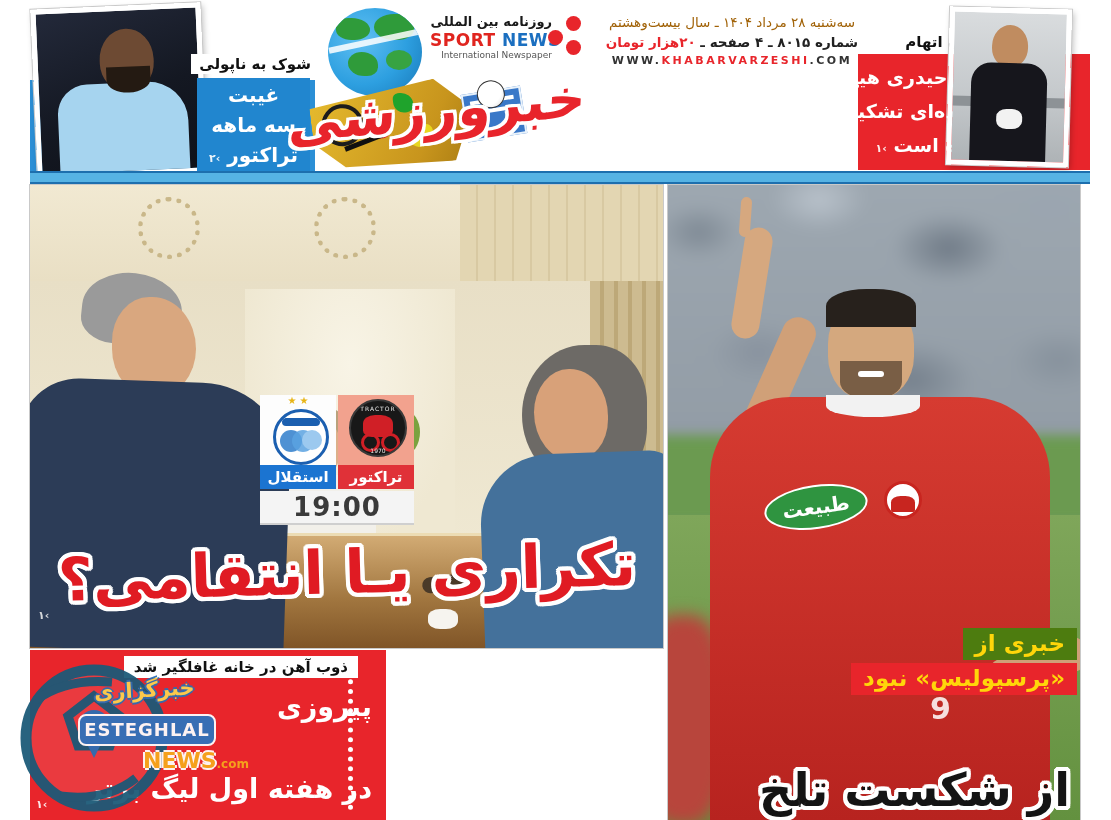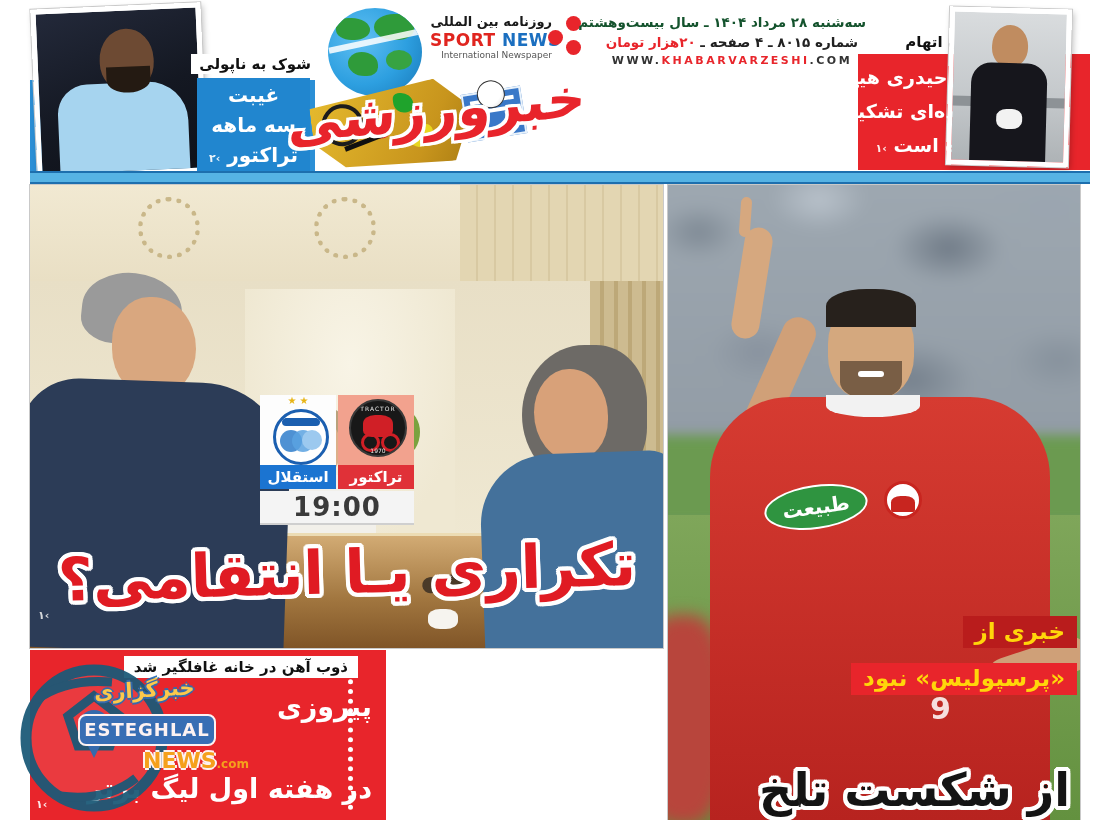--- a/index.html
+++ b/index.html
@@ -85,21 +85,21 @@
       <div class="abs" style="left:0;top:14px;width:15px;height:15px;background:#e8252b;border-radius:50%;"></div>
       <div class="abs" style="left:18px;top:0;width:15px;height:15px;background:#e8252b;border-radius:50%;"></div>
       <div class="abs" style="left:18px;top:24px;width:15px;height:15px;background:#e8252b;border-radius:50%;"></div>
     </div>
 
     <div class="abs rtl nowrap ow3" style="left:84px;top:72px;width:190px;text-align:center;font-size:54px;font-weight:bold;color:#e8242b;
                 transform:rotate(-5deg) skewX(-8deg);letter-spacing:-3px;">خبرورزشی</div>
   </div>
 
   <div class="abs rtl" style="left:598px;top:14px;width:268px;text-align:center;">
-    <div class="nowrap" style="font-size:13.5px;font-weight:bold;color:#14532d;">سه‌شنبه ۲۸ مرداد ۱۴۰۴ ـ سال بیست‌وهشتم</div>
+    <div class="nowrap" style="font-size:13.5px;font-weight:normal;color:#a16207;">سه‌شنبه ۲۸ مرداد ۱۴۰۴ ـ سال بیست‌وهشتم</div>
     <div class="nowrap" style="margin-top:4px;font-size:13.5px;font-weight:bold;color:#222;">
       <span>شماره ۸۰۱۵ ـ ۴ صفحه ـ </span>
       <span style="color:#e8252b;">۲۰هزار تومان</span>
     </div>
     <div class="nowrap" style="margin-top:4px;direction:ltr;font-size:11px;font-weight:bold;letter-spacing:2.5px;">
       <span style="color:#333;">WWW.</span><span style="color:#e8252b;">KHABARVARZESHI</span><span style="color:#333;">.COM</span>
     </div>
   </div>
 
   <div class="abs rtl nowrap" style="right:48px;top:32px;font-size:15px;font-weight:bold;color:#111;background:#fff;padding:1px 6px;">سپهر در مظان اتهام</div>
@@ -225,21 +225,21 @@
     <div class="abs" style="left:216px;top:296px;width:32px;height:32px;border-radius:50%;background:#fff;border:3px solid #c8251f;overflow:hidden;">
       <div class="abs" style="left:4px;top:12px;width:24px;height:16px;background:#c8251f;border-radius:40% 40% 0 0;"></div>
     </div>
 
     <div class="abs rtl nowrap" style="left:96px;top:300px;width:100px;height:40px;background:#2f9440;border:2px solid #fff;border-radius:50%;
                 color:#fff;font-weight:bold;font-size:20px;text-align:center;line-height:40px;transform:rotate(-8deg);">طبیعت</div>
 
     <div class="abs" style="left:318px;top:462px;width:104px;height:36px;background:#cfa078;border-radius:18px;transform:rotate(-18deg);"></div>
     <div class="abs" style="left:262px;top:506px;color:rgba(255,255,255,.85);font-size:30px;font-weight:bold;">9</div>
 
-    <div class="abs rtl nowrap" style="right:3px;top:431px;background:#b91c1c;color:#ffd60a;font-weight:bold;font-size:23px;
+    <div class="abs rtl nowrap" style="right:3px;top:443px;background:#4d7c0f;color:#ffd60a;font-weight:bold;font-size:23px;
                 padding:2px 12px 4px 12px;">خبری از</div>
     <div class="abs rtl nowrap" style="right:3px;top:478px;background:#e8252b;color:#ffd60a;font-weight:bold;font-size:23px;
                 padding:2px 12px 4px 12px;">«پرسپولیس» نبود</div>
 
     <div class="abs rtl nowrap ow4" style="right:10px;top:578px;font-size:46px;font-weight:bold;color:#141414;">از شکست تلخ</div>
     <div class="abs page-ref" style="left:128px;top:612px;color:#222;">۱‹</div>
   </div>
 
   <div class="abs red-box" style="left:30px;top:650px;width:356px;height:170px;">
     <div class="abs rtl nowrap kicker-strip" style="right:28px;top:6px;font-size:15px;padding:2px 10px;">ذوب آهن در خانه غافلگیر شد</div>

